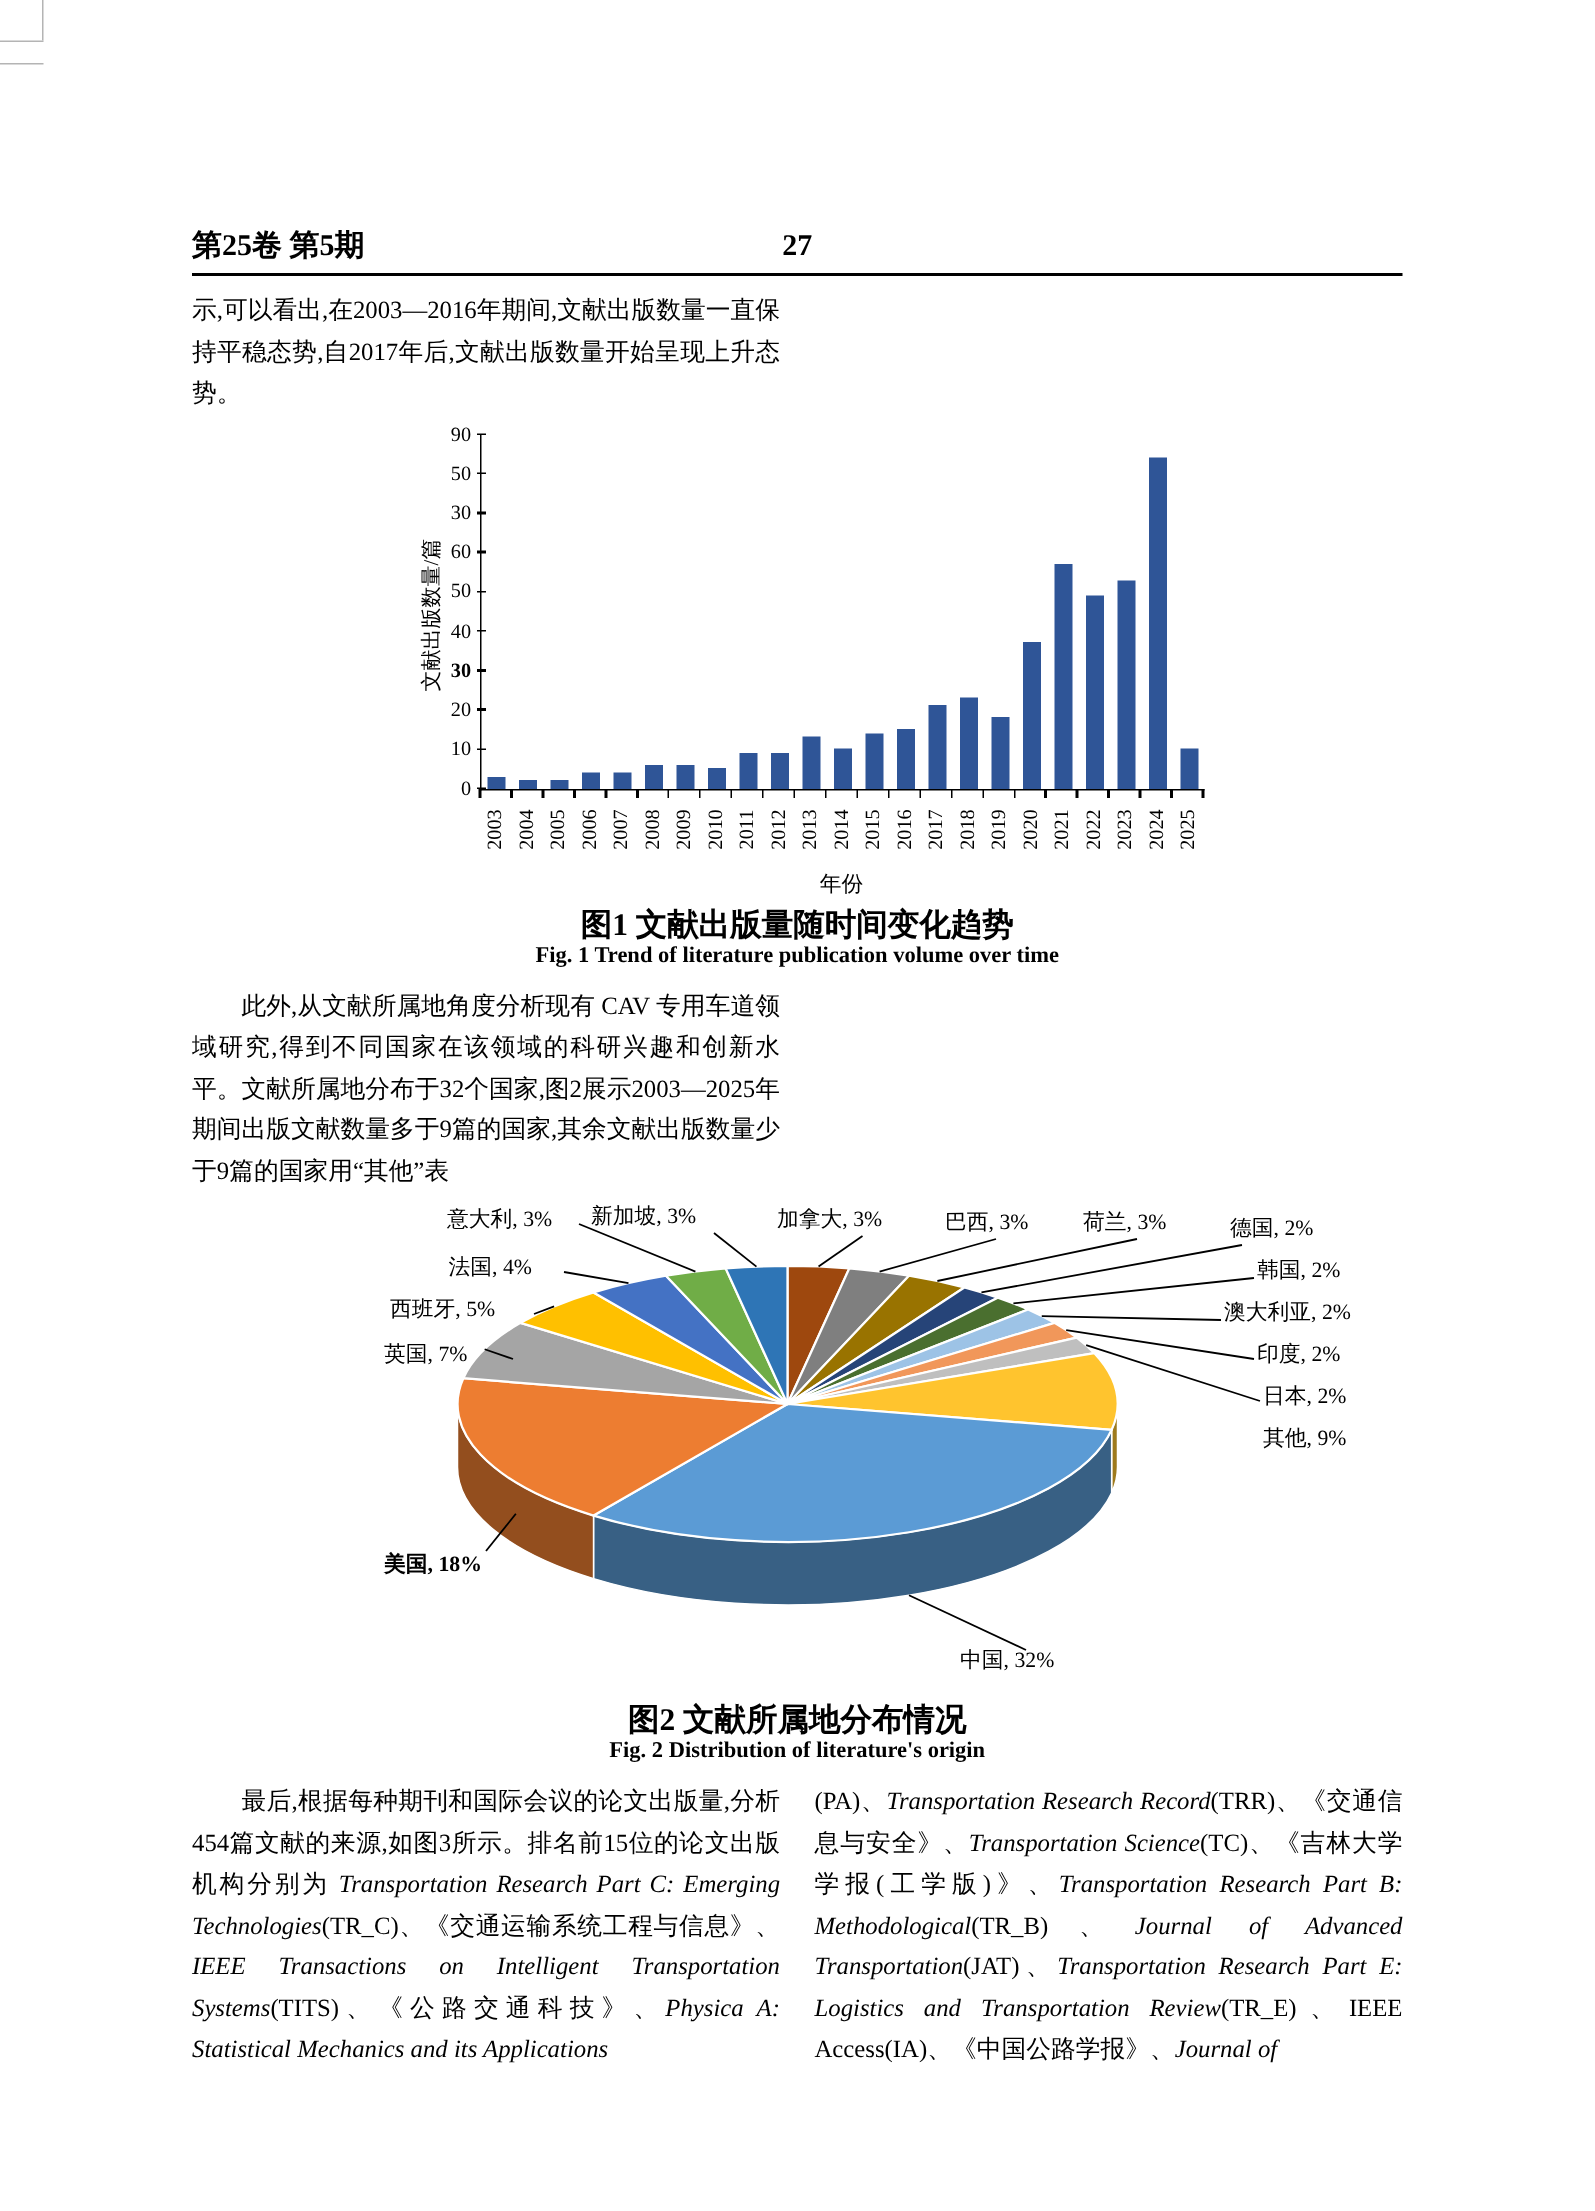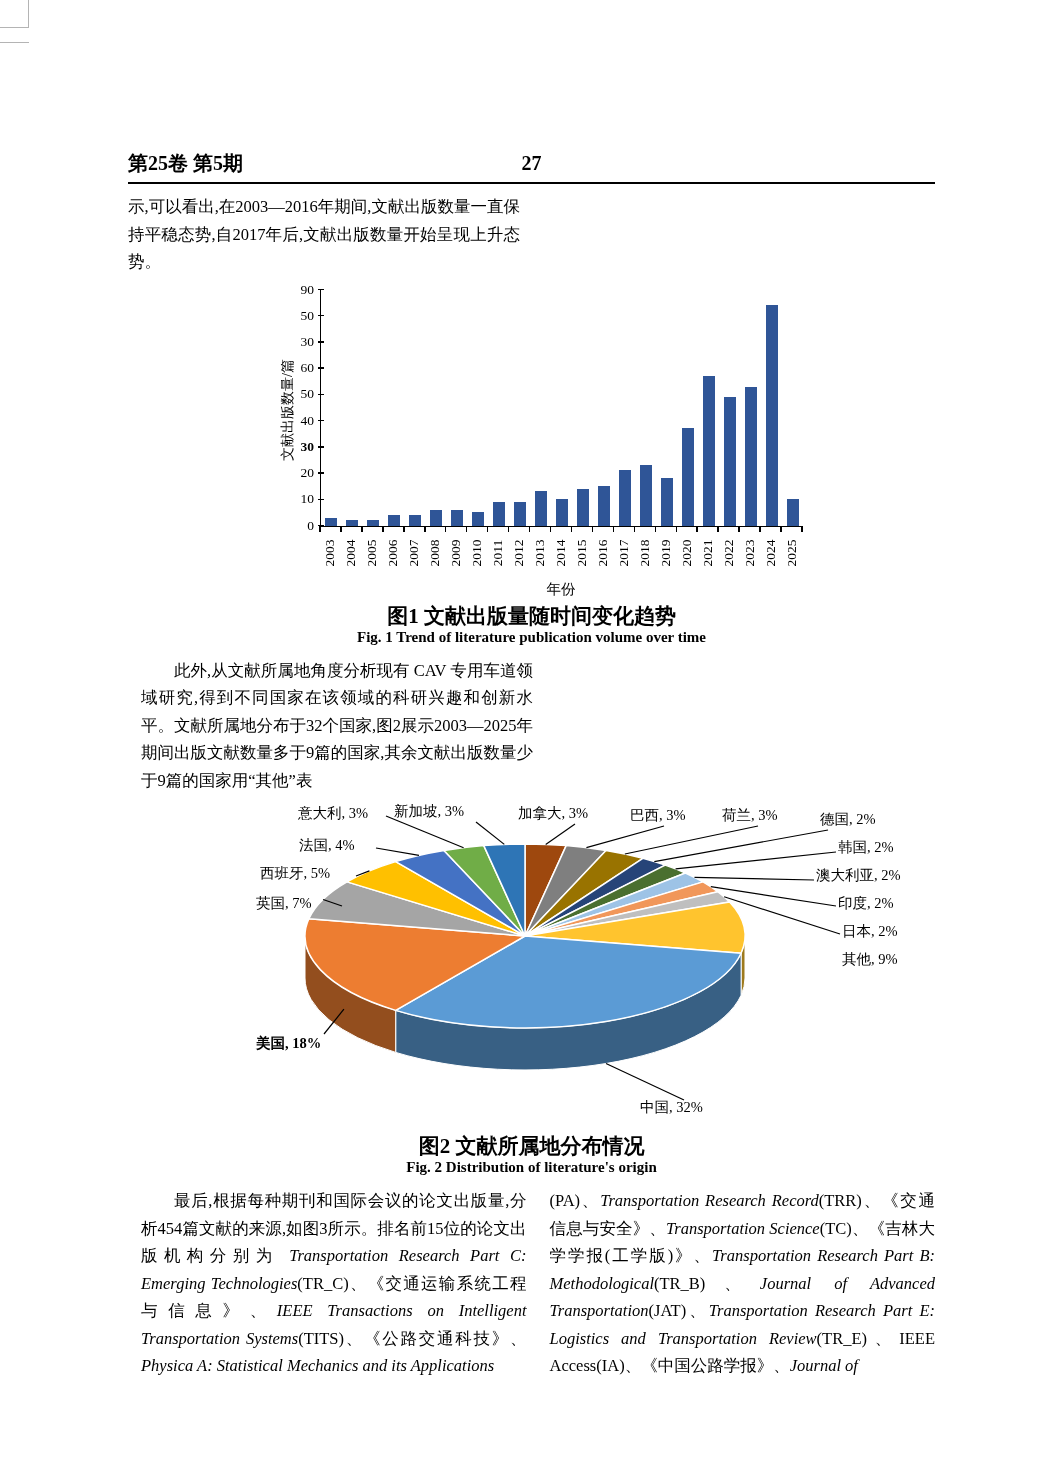--- a/index.html
+++ b/index.html
@@ -10,21 +10,21 @@
   .crop-h1{left:0;top:27px;width:29px;height:1px;}
   .crop-h2{left:0;top:42px;width:29px;height:1px;}
   .content{position:absolute;left:128px;top:150px;width:807px;}
   .header{display:grid;grid-template-columns:1fr auto 1fr;align-items:baseline;
           border-bottom:2.5px solid #000;padding-bottom:5px;font-size:20px;font-weight:bold;}
   .header .h-left{justify-self:start;}
   .header .h-mid{justify-self:center;letter-spacing:1px;}
   .header .h-right{justify-self:end;font-weight:bold;}
   .twocol{display:flex;gap:23px;margin-top:9px;}
   .col{width:392px;margin:0;text-align:justify;font-size:16.5px;line-height:27.5px;}
-  .indent{text-indent:2em;margin-left:13px;}
+  .indent{text-indent:2em;}
   .it{font-style:italic;}
   figure{margin:0;padding:0;}
   figcaption{text-align:center;}
   .cap-zh{font-size:21px;font-weight:bold;line-height:21px;margin-top:2px;}
   .cap-en{font-size:15px;font-weight:bold;line-height:21px;}
   
   #fig1{margin-top:6px;}
   #barchart{position:relative;width:807px;height:322px;}
   .plot{position:absolute;left:192px;top:8px;width:482px;height:236px;
         border-left:1.5px solid #000;border-bottom:1.5px solid #000;}

